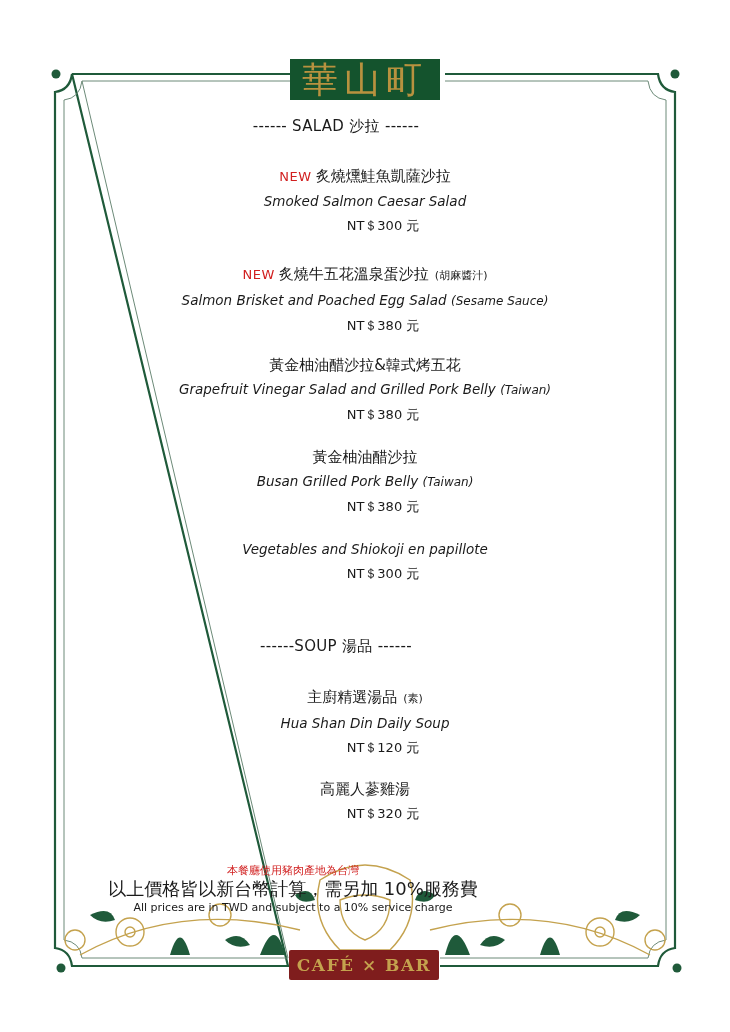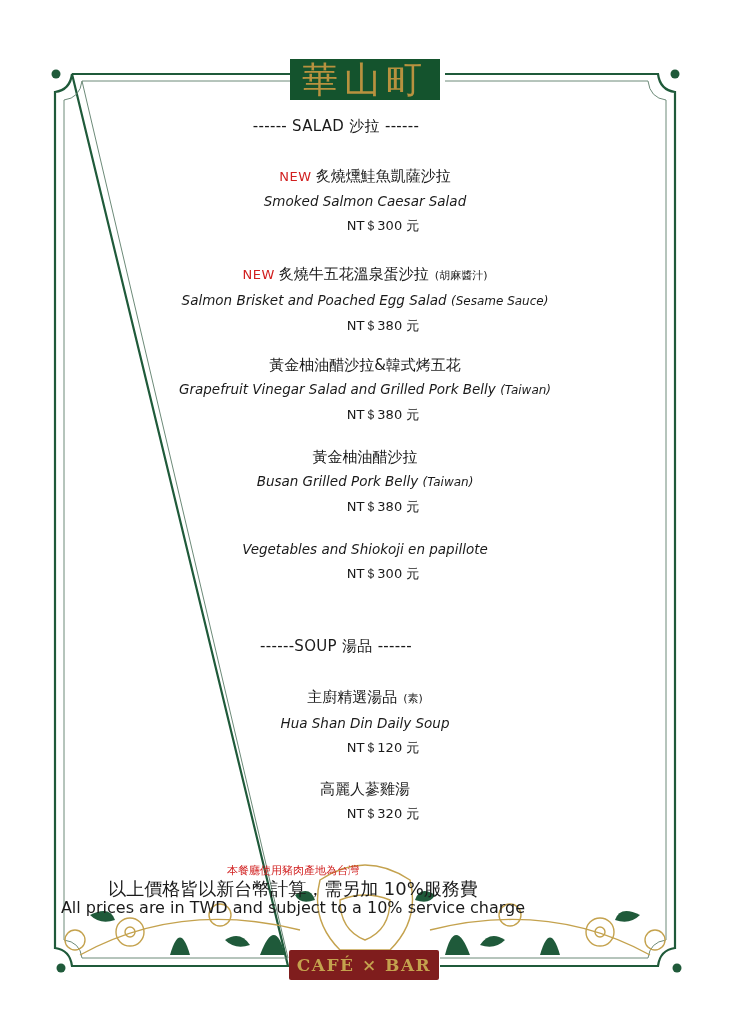--- a/index.html
+++ b/index.html
@@ -15,21 +15,21 @@
   .item { position:absolute; left:0; width:730px; text-align:center; }
   .item .zh { font-size:15px; line-height:24px; }
   .item .zh .new { color:#d11f1f; font-size:13px; margin-right:4px; letter-spacing:0.5px; }
   .item .zh .note { font-size:11px; margin-left:6px; }
   .item .en { font-size:13.5px; line-height:24px;font-style:italic; }
   .item .en .note { font-size:12px; }
   .item .price { font-size:13px; line-height:26px; font-weight:500;padding-left:36px; }
   .footer { position:absolute; left:0; width:586px; text-align:center; z-index:3; }
   .footer .red { color:#d11f1f; font-size:11px; line-height:18px; }
   .footer .zh { font-size:18px; line-height:18px; }
-  .footer .en { font-size:16px; line-height:20px; }
+  .footer .en { font-size:11px; line-height:20px; }
   .floral { position:absolute; left:60px; top:860px; width:610px; height:100px; z-index:1; }
   .badge { position:absolute; left:289px; top:950px; width:150px; height:30px; background:#7f1d1d;
            border-radius:2px; color:#c4a24e; font-family:"DejaVu Serif","Liberation Serif",serif;
            font-weight:bold; font-size:17px; letter-spacing:1.5px; text-align:center; line-height:30px; z-index:4; }
 </style>
 </head>
 <body>
 
 <svg class="frame-svg" viewBox="0 0 730 1032" xmlns="http://www.w3.org/2000/svg">
 

